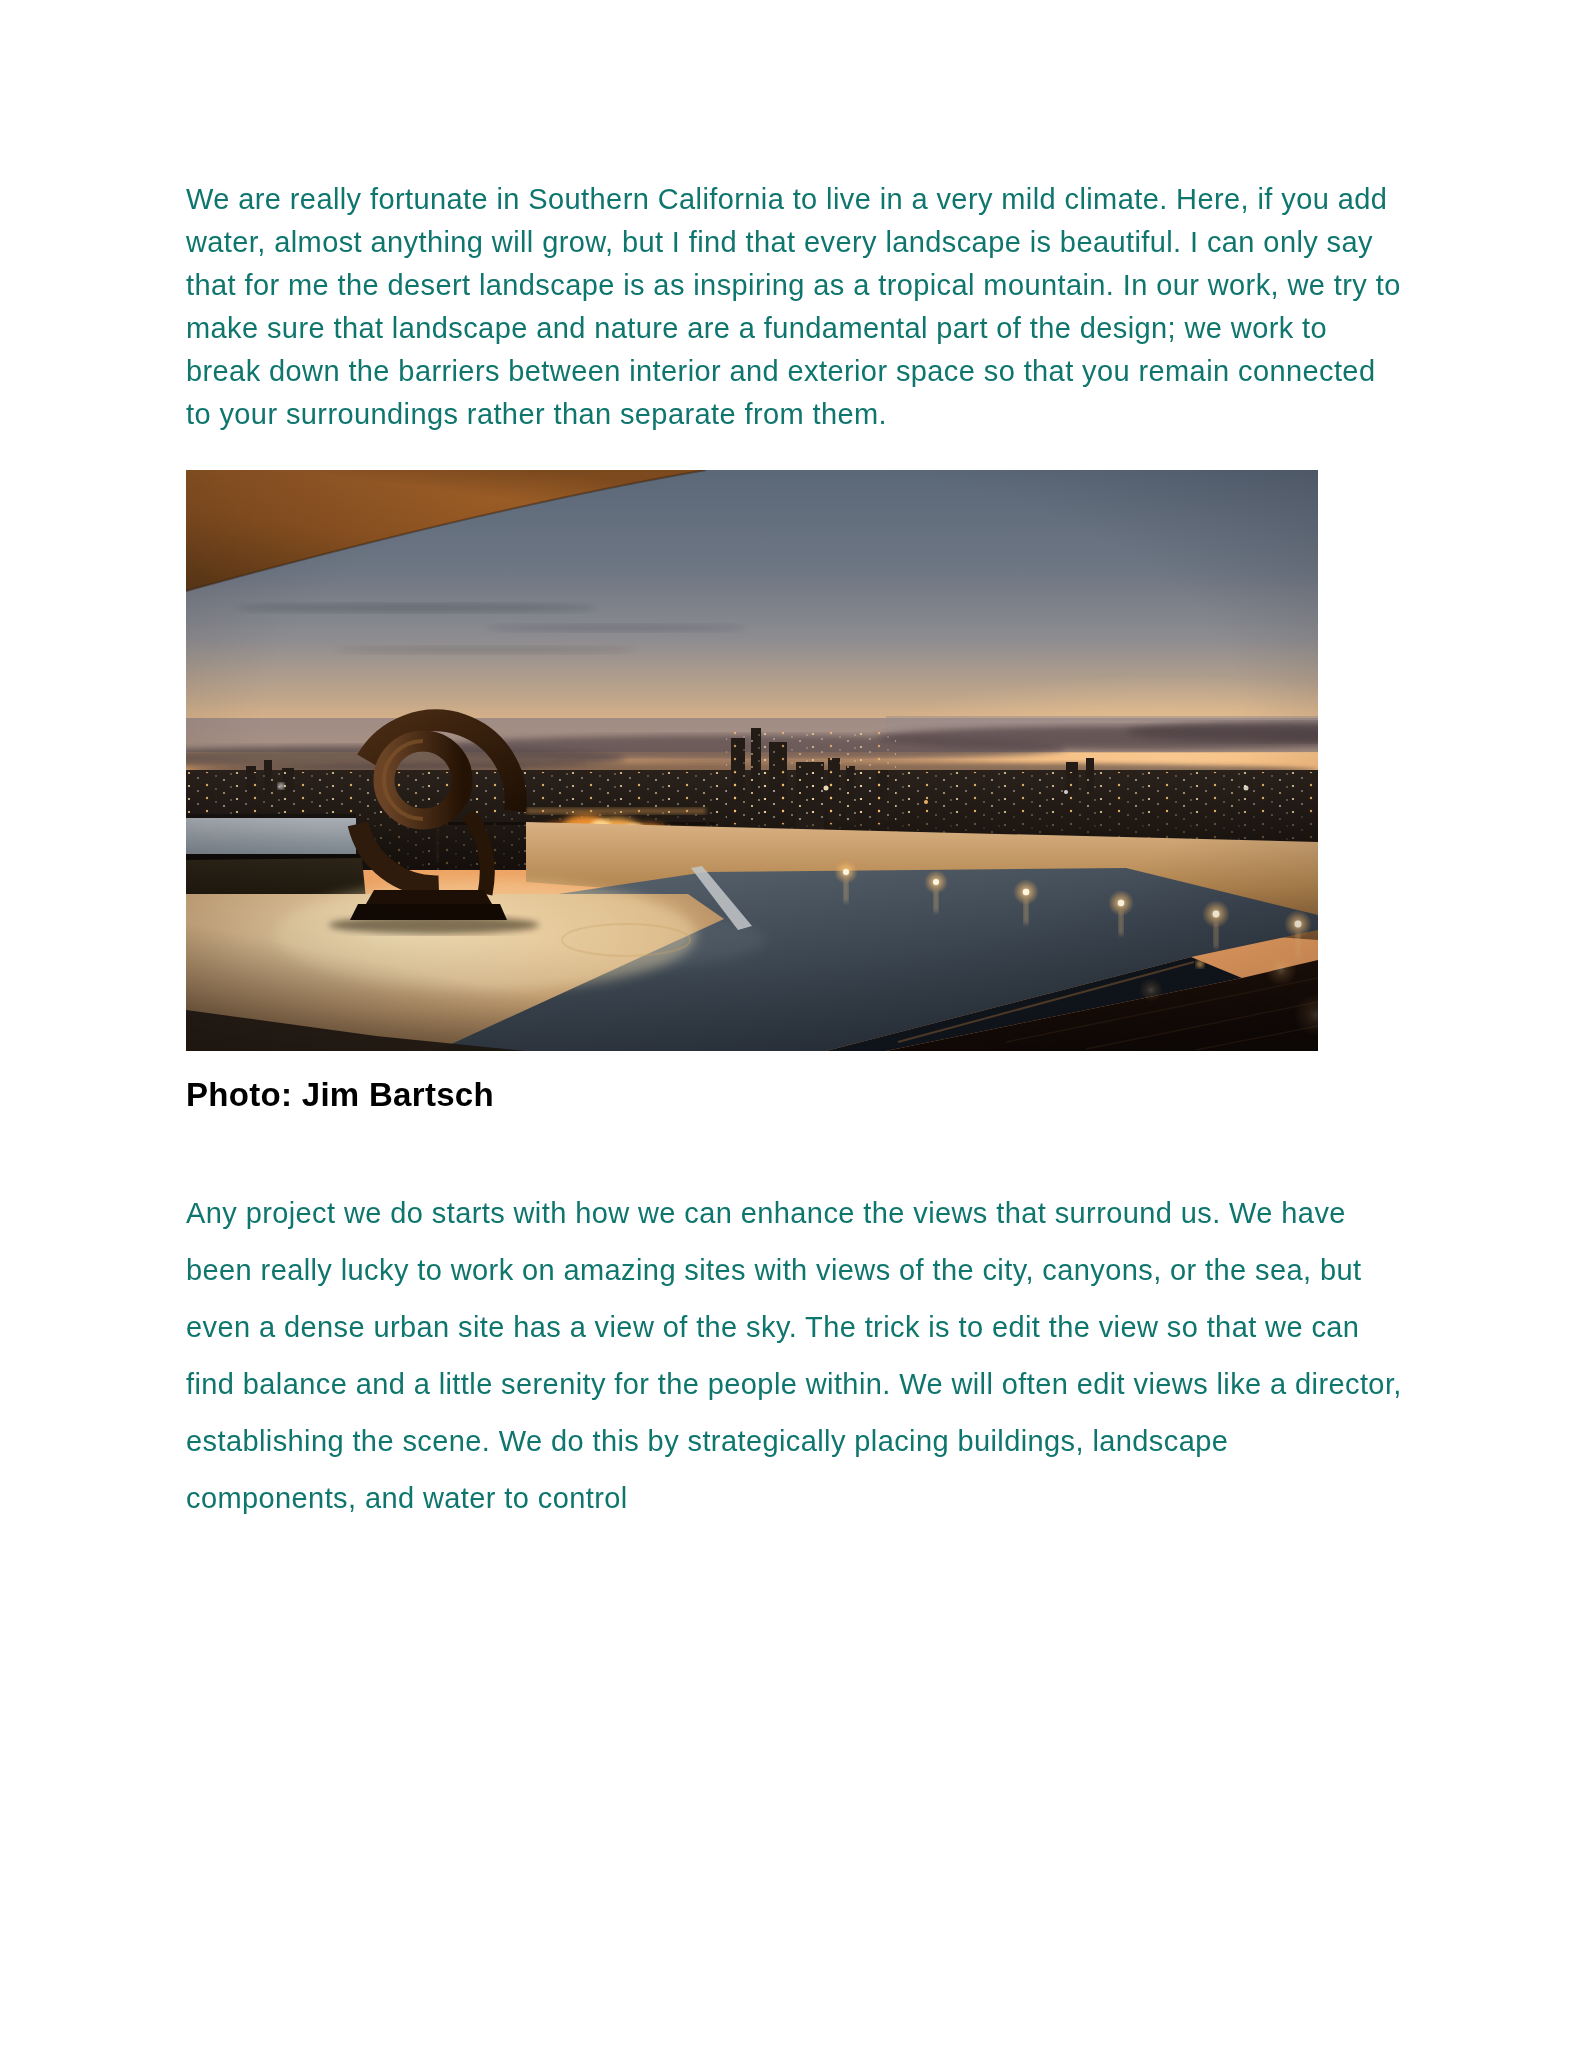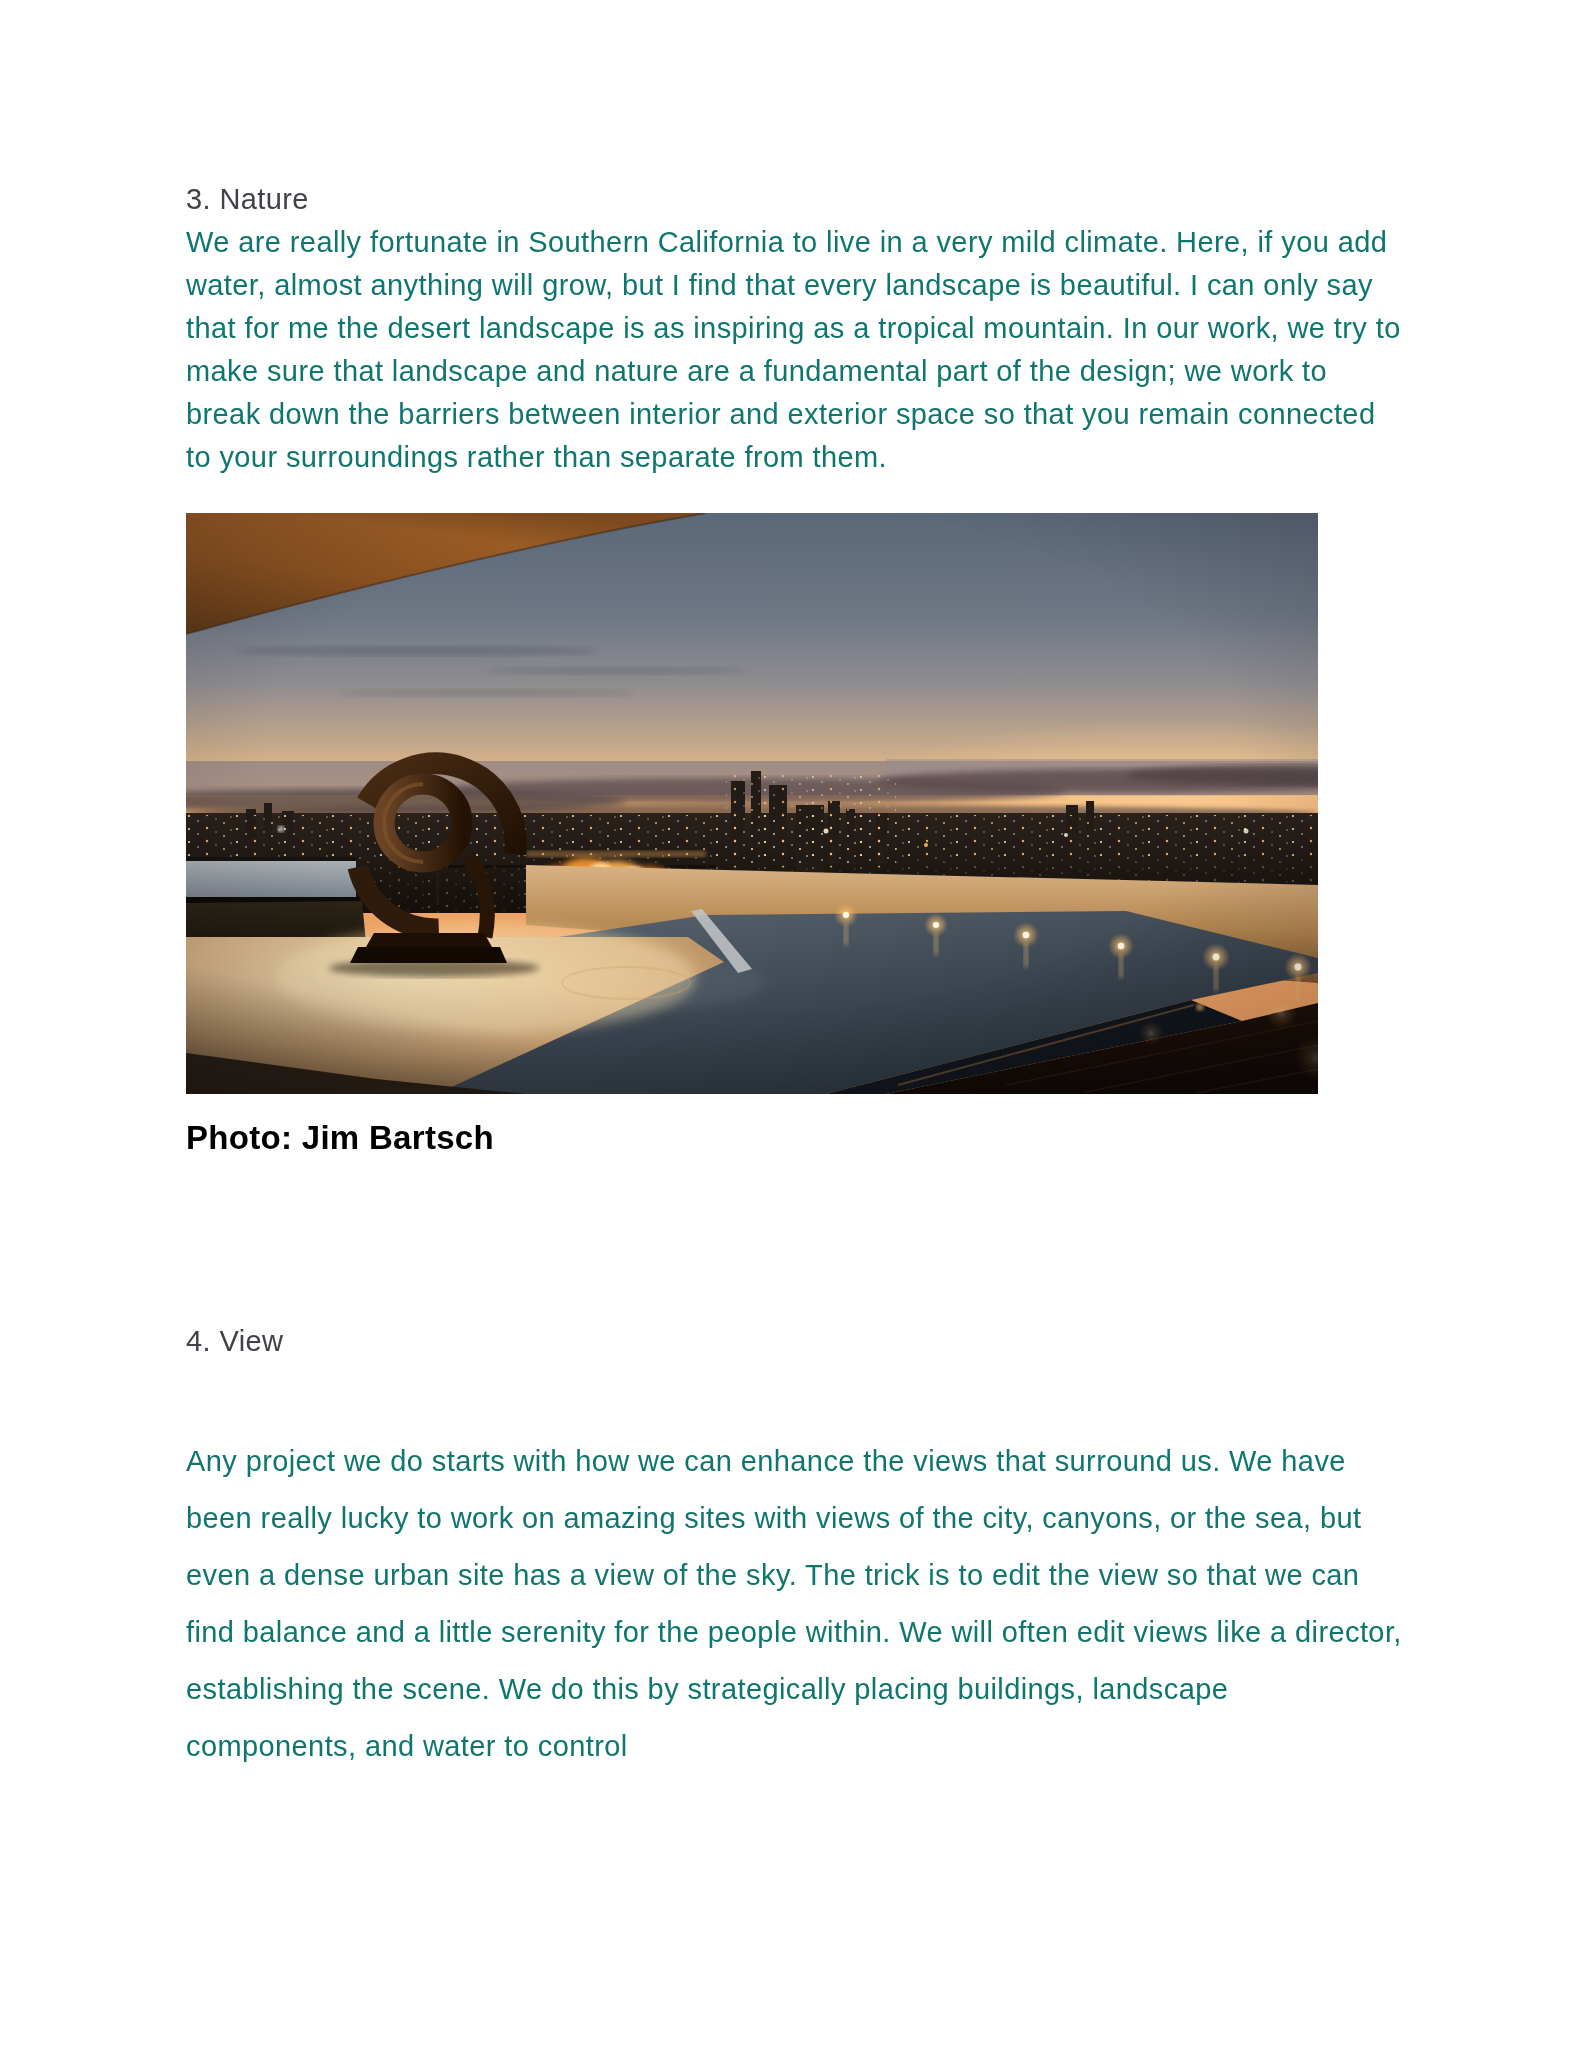--- a/index.html
+++ b/index.html
@@ -44,21 +44,20 @@
     line-height:40px;
     color:#000000;
   }
   .view-heading{margin-top:162px;}
 </style>
 </head>
 <body>
 
 <div class="page">
 
-  <h2 class="section-heading">3. Nature</h2>
 
   <p class="body-paragraph para-tight">We are really fortunate in Southern California to live in a very mild climate. Here, if you add water, almost anything will grow, but I find that every landscape is beautiful. I can only say that for me the desert landscape is as inspiring as a tropical mountain. In our work, we try to make sure that landscape and nature are a fundamental part of the design; we work to break down the barriers between interior and exterior space so that you remain connected to your surroundings rather than separate from them.</p>
 
   <figure class="photo-figure">
     <svg class="photo-frame" viewBox="0 0 1132 581" preserveAspectRatio="none" xmlns="http://www.w3.org/2000/svg">
       <defs>
         <linearGradient id="skyGrad" x1="0" y1="0" x2="0" y2="1">
           <stop offset="0" stop-color="#5b6878"></stop>
           <stop offset="0.17" stop-color="#6d7683"></stop>
           <stop offset="0.29" stop-color="#8d8c90"></stop>
@@ -311,17 +310,16 @@
         <path d="M 0,0 H 520 Q 300,38 0,121 Z" fill="url(#ceilGrad)"></path>
         <path d="M 520,0 Q 300,38 0,121" fill="none" stroke="#3a2410" stroke-width="2" opacity="0.5"></path>
       </g>
 
       <rect x="0" y="0" width="1132" height="581" fill="url(#vign)"></rect>
     </svg>
 
     <figcaption class="photo-caption">Photo: Jim Bartsch</figcaption>
   </figure>
 
-  <h2 class="section-heading view-heading">4. View</h2>
 
   <p class="body-paragraph para-loose">Any project we do starts with how we can enhance the views that surround us. We have been really lucky to work on amazing sites with views of the city, canyons, or the sea, but even a dense urban site has a view of the sky. The trick is to edit the view so that we can find balance and a little serenity for the people within. We will often edit views like a director, establishing the scene. We do this by strategically placing buildings, landscape components, and water to control</p>
 
 </div>
 
 </body></html>

